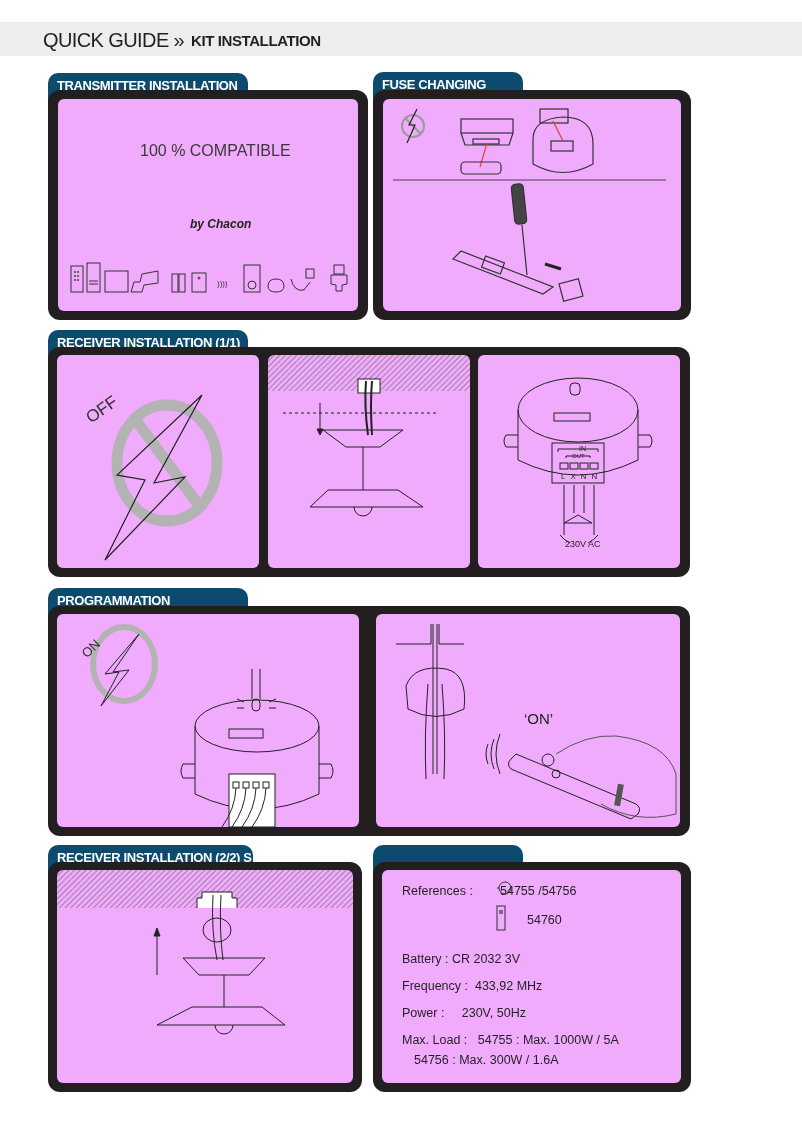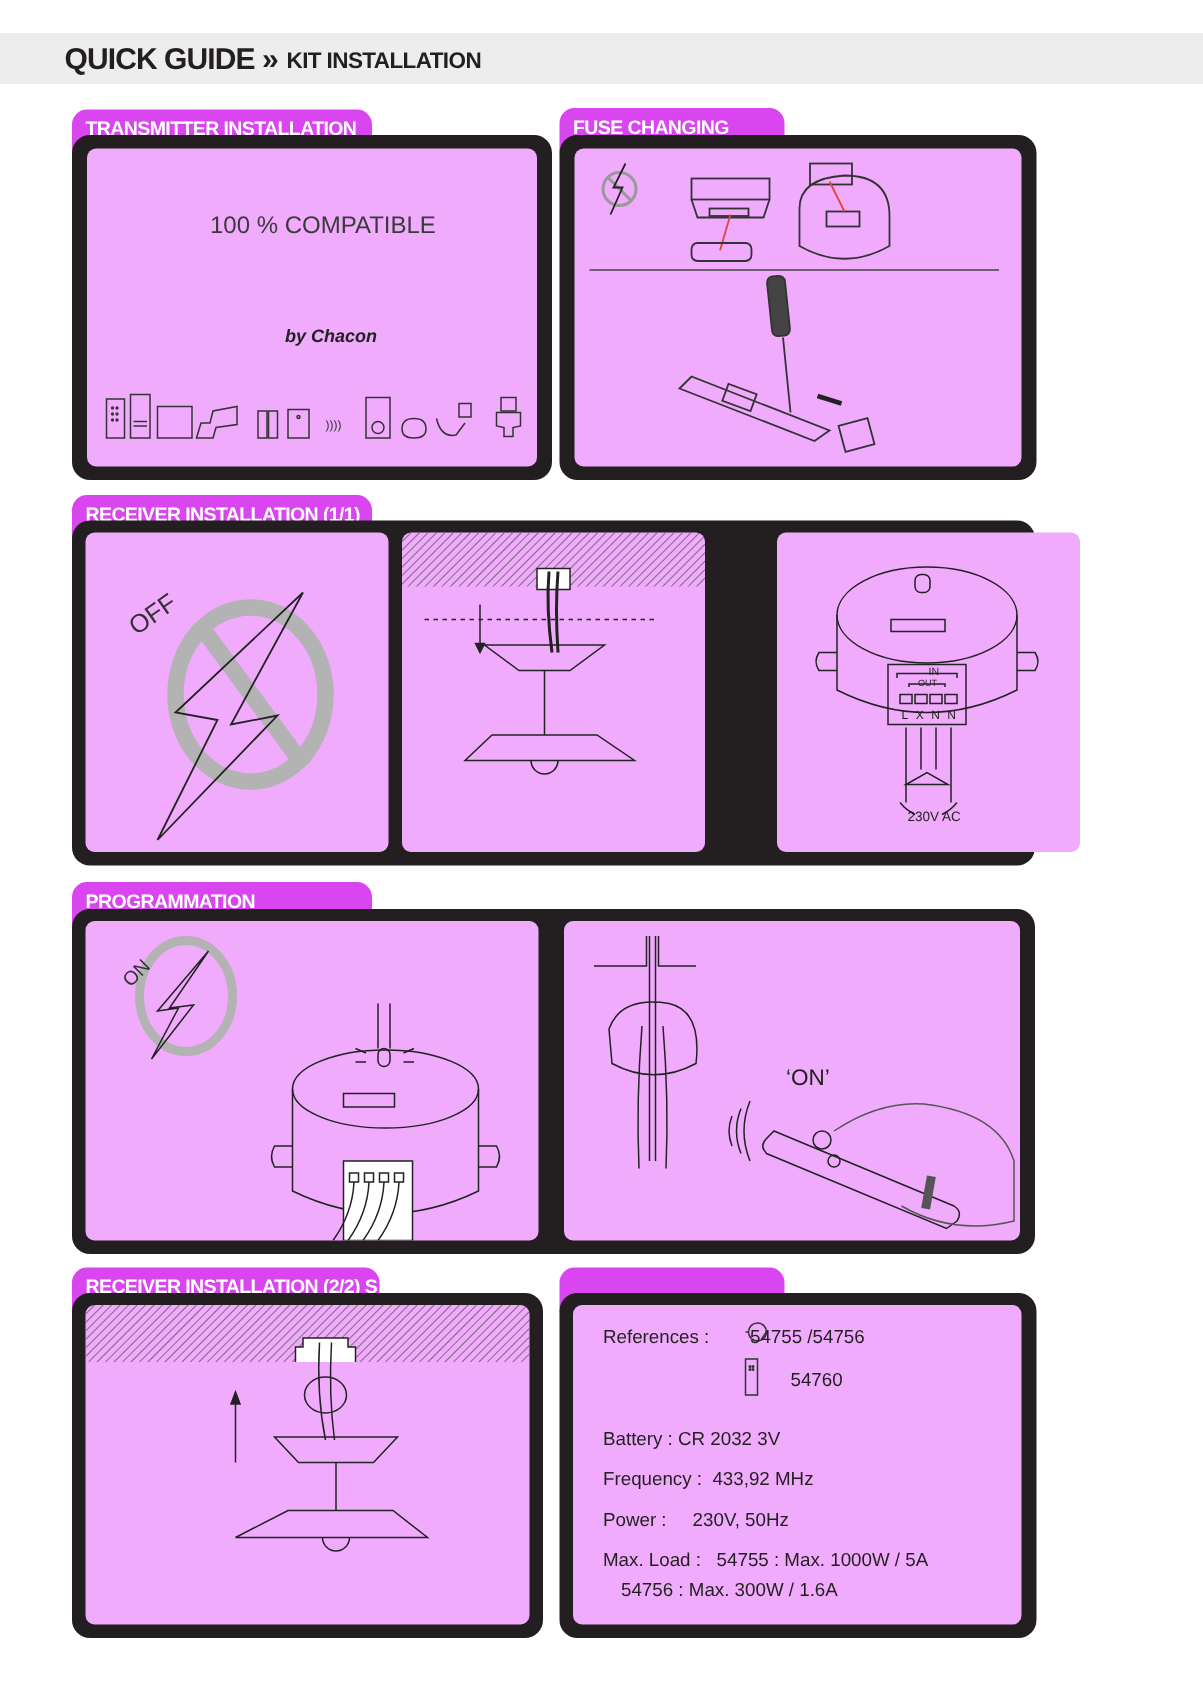--- a/index.html
+++ b/index.html
@@ -1,23 +1,23 @@
 <!DOCTYPE html>
 <html><head>
 <meta charset="utf-8">
 <style>
   * { box-sizing: border-box; margin: 0; padding: 0; }
   body { width: 802px; height: 1134px; background: #ffffff; position: relative; overflow: hidden;
          font-family: "Liberation Sans", sans-serif; color: #231f20; }
   .header-bar { position: absolute; left: 0; top: 22px; width: 802px; height: 34px; background: #ededed; }
-  .header-main { position: absolute; left: 43px; top: 29px; font-size: 20px; font-weight: bold; letter-spacing: -0.6px; color: #231f20; }
+  .header-main { position: absolute; left: 43px; top: 29px; font-size: 20px; font-weight: normal; letter-spacing: -0.6px; color: #231f20; }
   .header-sub { position: absolute; left: 191px; top: 32px; font-size: 15px; font-weight: bold; letter-spacing: -0.4px; color: #231f20; }
 
   .panel { position: absolute; }
-  .tab { position: absolute; background: #d946ef; border-radius: 10px 10px 0 0; color: #fff;
+  .tab { position: absolute; background: #0c4a6e; border-radius: 10px 10px 0 0; color: #fff;
          font-weight: bold; font-size: 13px; letter-spacing: -0.4px; padding: 5px 0 0 9px; white-space: nowrap; overflow: hidden; }
   .frame { position: absolute; background: #231f20; border-radius: 12px; }
   .inner { position: absolute; background: #f0abfc; border-radius: 6px; overflow: hidden; }
 
   .txt { position: absolute; white-space: nowrap; }
   svg { position: absolute; overflow: visible; }
   .spec { position: absolute; left: 20px; font-size: 12.5px; color: #231f20; white-space: nowrap; }
 </style>
 </head>
 <body>
@@ -137,21 +137,21 @@
         <path d="M104 26 Q102 50 104 80" stroke-width="2"></path>
       <line x1="15" y1="58" x2="170" y2="58" stroke-dasharray="3,3"></line>
       <line x1="52" y1="48" x2="52" y2="78"></line>
         <path d="M49 74 L52 80 L55 74 Z" fill="#222"></path>
       <path d="M55 75 L135 75 L112 92 L78 92 Z"></path>
       <line x1="95" y1="92" x2="95" y2="135"></line>
       <path d="M60 135 L130 135 L155 152 L42 152 Z"></path>
       <path d="M86 152 A9 9 0 0 0 104 152"></path>
     </svg>
   </div>
-  <div class="inner" style="left:478px;top:355px;width:202px;height:213px;margin-left:40px;">
+  <div class="inner" style="left:478px;top:355px;width:202px;height:213px;">
     <svg style="left:0;top:0;" width="202" height="213" fill="none" stroke="#222" stroke-width="1">
       <ellipse cx="100" cy="55" rx="60" ry="32"></ellipse>
       <path d="M40 55 L40 105 Q100 135 160 105 L160 55"></path>
       <rect x="92" y="28" width="10" height="12" rx="4"></rect>
       <rect x="76" y="58" width="36" height="8"></rect>
       <path d="M40 80 L28 80 Q24 86 28 92 L40 92"></path>
         <path d="M160 80 L172 80 Q176 86 172 92 L160 92"></path>
       <rect x="74" y="88" width="52" height="40"></rect>
       <path d="M80 97 L80 94 L120 94 L120 97"></path>
         <path d="M88 103 L88 101 L112 101 L112 103"></path>

